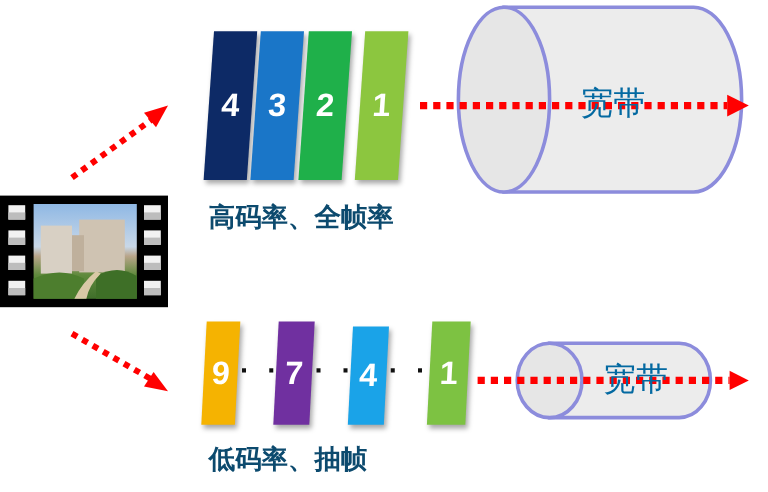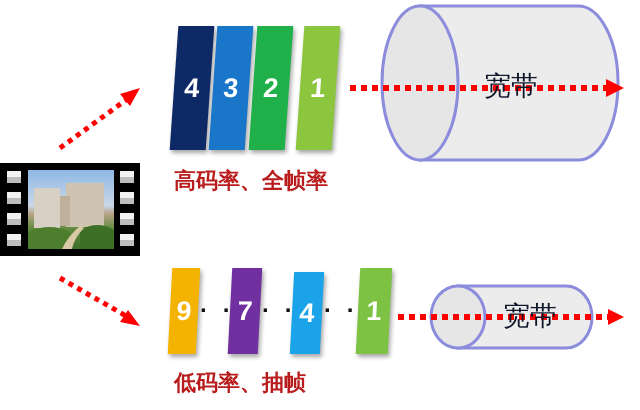--- a/index.html
+++ b/index.html
@@ -1,20 +1,20 @@
 <!DOCTYPE html>
 <html><head>
 <meta charset="utf-8">
 <style>
   html, body { margin: 0; padding: 0; background: #ffffff; }
   body { width: 640px; height: 410px; position: relative; overflow: hidden; font-family: "DejaVu Sans", sans-serif; }
   svg { position: absolute; left: 0; top: 0; }
   .bar { position: absolute; display: flex; align-items: center; justify-content: center; color: #fff; font-family: "Liberation Sans", sans-serif; font-weight: bold; font-size: 27px; box-shadow: 2px 3px 4px rgba(0,0,0,0.35); }
-  .caption { position: absolute; font-family: "DejaVu Sans", sans-serif; font-weight: bold; font-size: 22px; color: #b91c1c; letter-spacing: 0px; white-space: nowrap; }
-  .pipe-label { position: absolute; font-family: Liberation Serif, serif; font-size: 27px; color: #0f172a; white-space: nowrap; }
+  .caption { position: absolute; font-family: "DejaVu Sans", sans-serif; font-weight: bold; font-size: 22px; color: #0c4a6e; letter-spacing: 0px; white-space: nowrap; }
+  .pipe-label { position: absolute; font-family: Liberation Serif, serif; font-size: 27px; color: #0369a1; white-space: nowrap; }
   .dots { position: absolute; font-family: "Liberation Sans", sans-serif; font-weight: bold; font-size: 24px; color: #111; letter-spacing: 4px; }
 </style>
 </head>
 <body>
 
 <svg width="640" height="410" viewBox="0 0 640 410">
 
   <g>
     <rect x="0" y="163" width="140" height="93" fill="#000"></rect>
 

